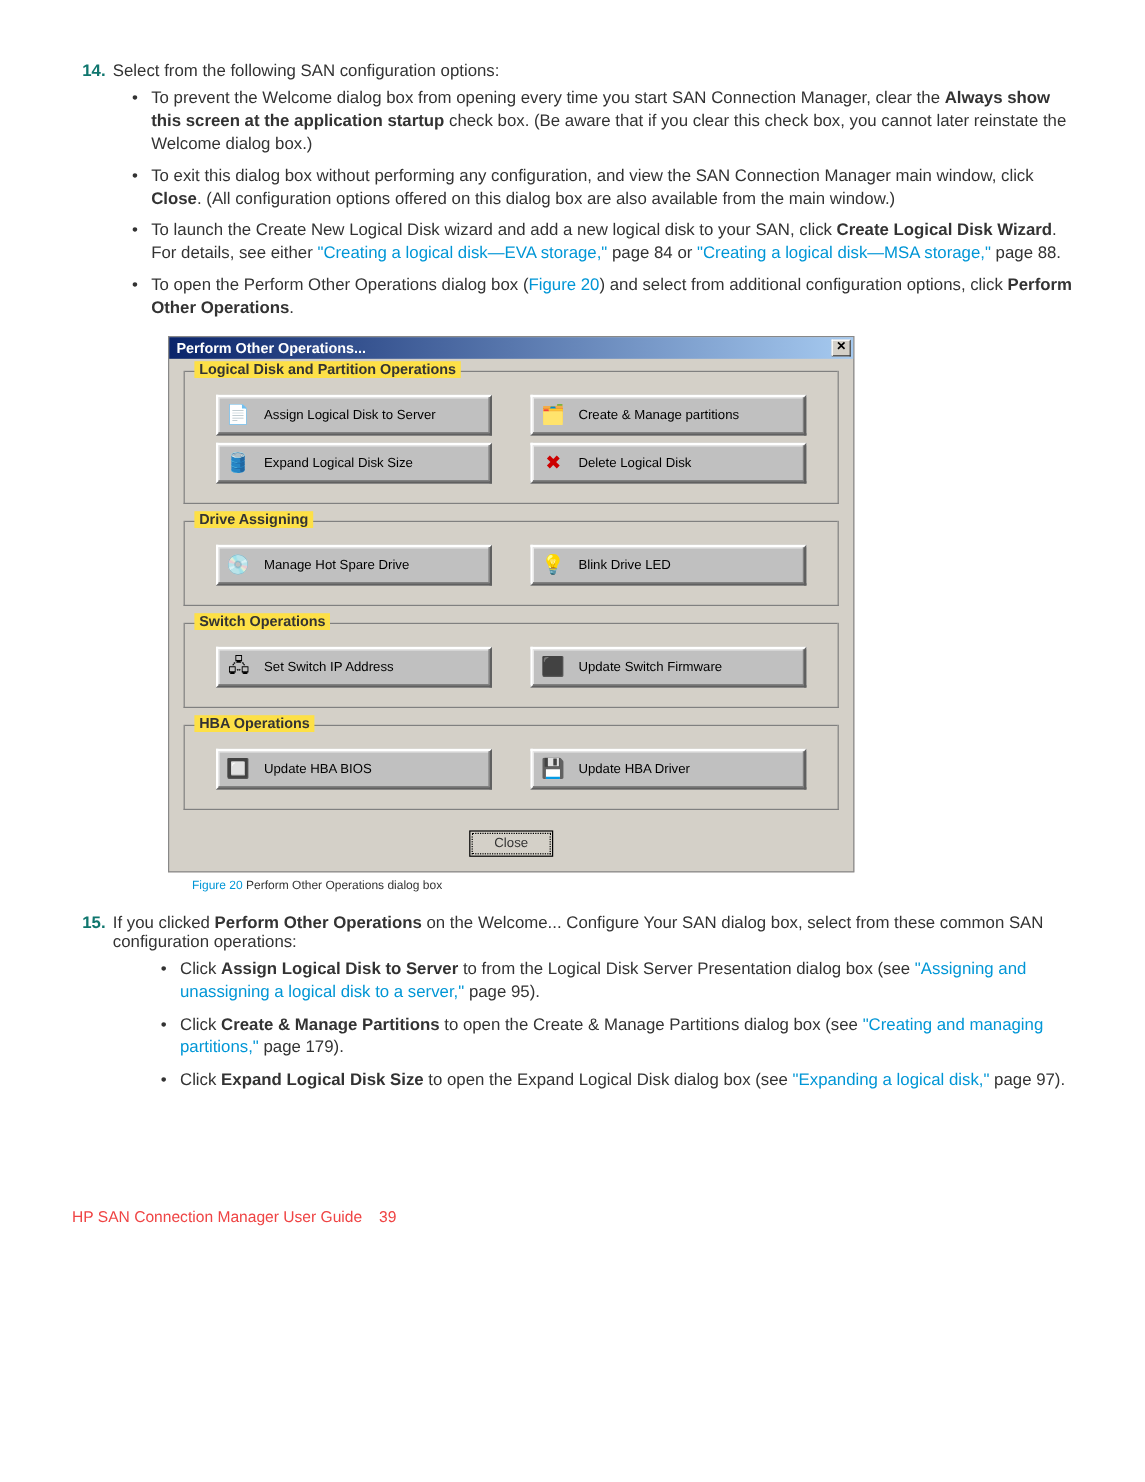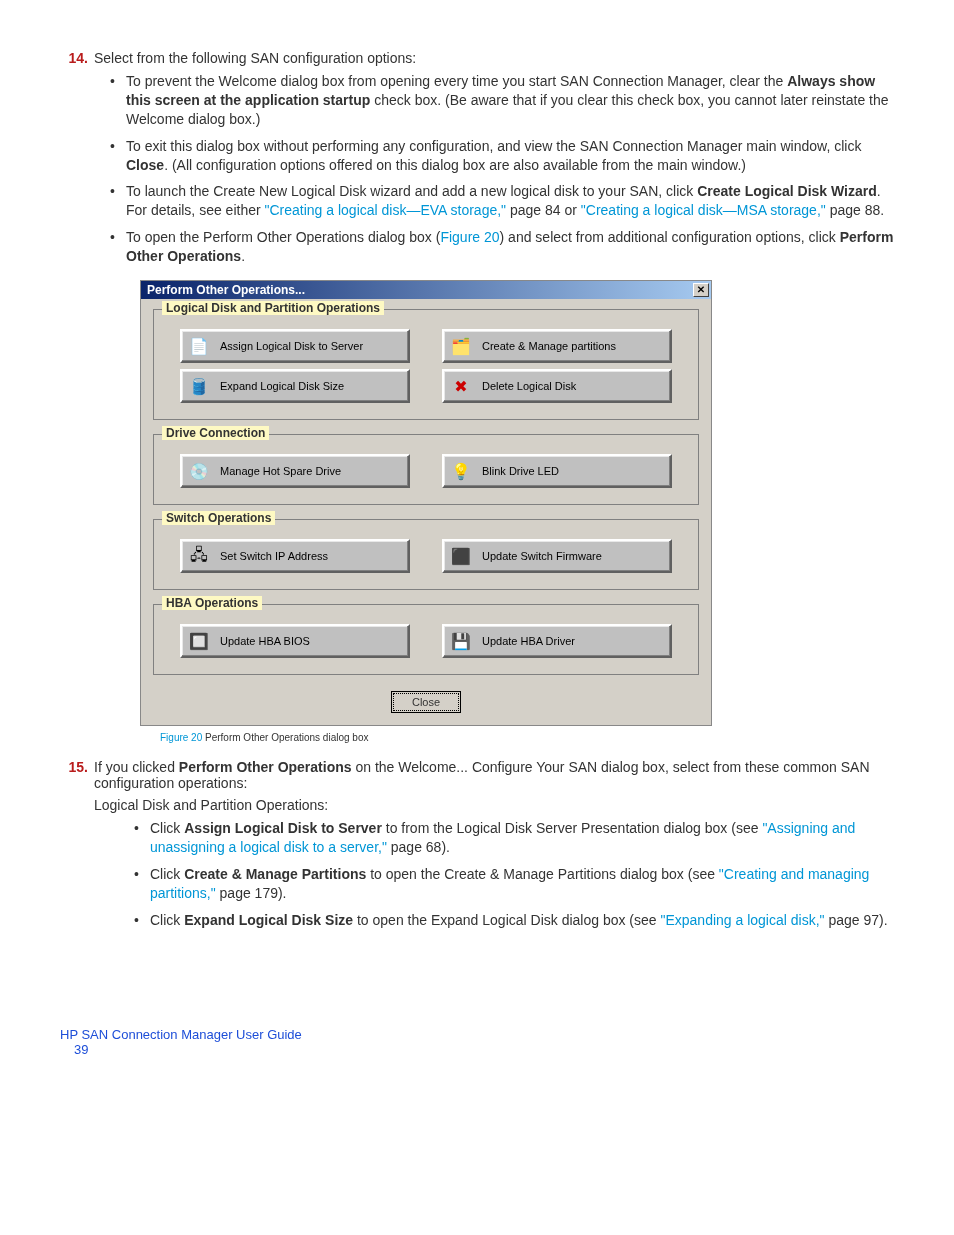--- a/index.html
+++ b/index.html
@@ -12,21 +12,21 @@
     width: 954px;
   }
   .page {
     padding: 50px 60px 40px 60px;
   }
   .ol-item {
     display: flex;
     margin-bottom: 6px;
   }
   .ol-num {
-    color: #b91c1c;
+    color: #0f766e;
     font-weight: bold;
     width: 28px;
     text-align: right;
     margin-right: 6px;
     flex-shrink: 0;
   }
   .ol-body {
     flex: 1;
   }
   .bullets {
@@ -51,22 +51,21 @@
   .fig-label { color: #0096d6; }
   .fig-caption {
     margin: 6px 0 16px 100px;
     font-size: 10px;
   }
   .footer {
     display: flex;
     justify-content: flex-start;
     margin-top: 90px;
     font-size: 13px;
-    color: #1d4ed8;
-    flex-direction: column;
+    color: #ef4444;
   }
   .footer .pnum { margin-left: 14px; }
 
   
   .dialog-wrap {
     margin: 6px 0 0 80px;
   }
   .dialog {
     width: 570px;
     background: #d4d0c8;
@@ -111,21 +110,21 @@
     position: absolute;
     top: 0;
     left: 0;
     right: 0;
     border-top: 1px solid #808080;
   }
   .group-legend {
     position: absolute;
     top: -8px;
     left: 8px;
-    background: #fef9c3;
+    background: #fde047;
     padding: 0 4px;
     font-weight: bold;
     font-size: 12px;
   }
   .btn-row {
     display: flex;
     justify-content: space-around;
     margin: 6px 0;
   }
   .opbtn {
@@ -218,21 +217,21 @@
               <span>Expand Logical Disk Size</span>
             </div>
             <div class="opbtn">
               <span class="icon" style="color:#c00;">✖</span>
               <span>Delete Logical Disk</span>
             </div>
           </div>
         </div>
 
         <div class="group">
-          <div class="group-legend">Drive Connection</div>
+          <div class="group-legend">Drive Assigning</div>
           <div class="btn-row">
             <div class="opbtn">
               <span class="icon">💿</span>
               <span>Manage Hot Spare Drive</span>
             </div>
             <div class="opbtn">
               <span class="icon">💡</span>
               <span>Blink Drive LED</span>
             </div>
           </div>
@@ -276,24 +275,23 @@
   <div class="fig-caption">
     <span class="fig-label">Figure 20</span><span> Perform Other Operations dialog box</span>
   </div>
 
   <div class="ol-item">
     <div class="ol-num">15.</div>
     <div class="ol-body">
       <div>
         <span>If you clicked </span><b>Perform Other Operations</b><span> on the Welcome... Configure Your SAN dialog box, select from these common SAN configuration operations:</span>
       </div>
-      <div style="margin-top:6px;">Logical Disk and Partition Operations:</div>
       <ul class="bullets" style="margin-left:40px;">
         <li>
-          <span>Click </span><b>Assign Logical Disk to Server</b><span> to from the Logical Disk Server Presentation dialog box (see </span><span class="xref">"Assigning and unassigning a logical disk to a server,"</span><span> page 68).</span>
+          <span>Click </span><b>Assign Logical Disk to Server</b><span> to from the Logical Disk Server Presentation dialog box (see </span><span class="xref">"Assigning and unassigning a logical disk to a server,"</span><span> page 95).</span>
         </li>
         <li>
           <span>Click </span><b>Create &amp; Manage Partitions</b><span> to open the Create &amp; Manage Partitions dialog box (see </span><span class="xref">"Creating and managing partitions,"</span><span> page 179).</span>
         </li>
         <li>
           <span>Click </span><b>Expand Logical Disk Size</b><span> to open the Expand Logical Disk dialog box (see </span><span class="xref">"Expanding a logical disk,"</span><span> page 97).</span>
         </li>
       </ul>
     </div>
   </div>

